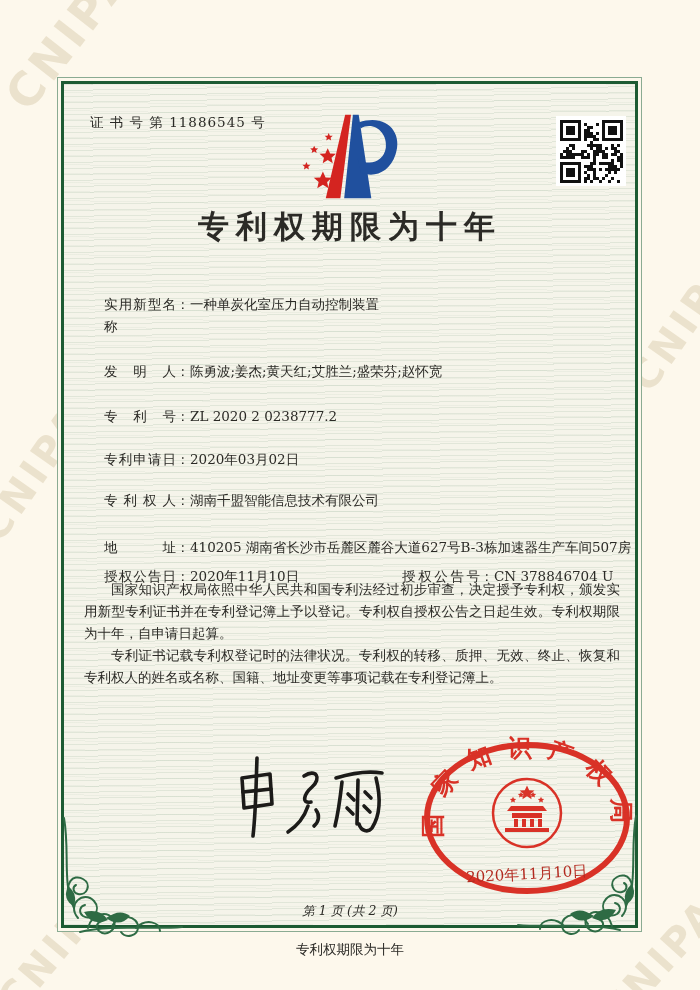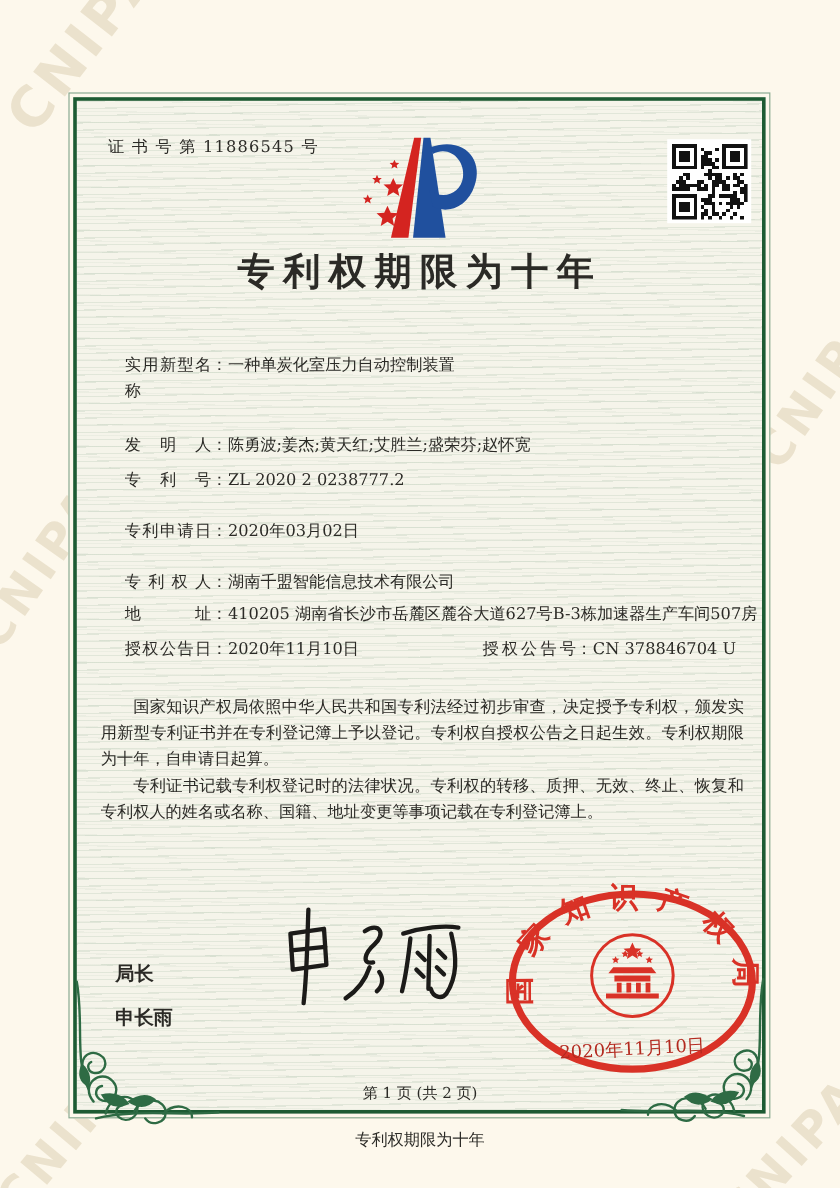--- a/index.html
+++ b/index.html
@@ -29,37 +29,37 @@
     display:flex;align-items:center;justify-content:center;z-index:3;}
   #title{position:absolute;left:0;top:206px;width:700px;text-align:center;font-size:31px;
     font-weight:bold;letter-spacing:7px;z-index:3;}
 
   
   #fields{position:absolute;left:104px;top:293px;width:534px;font-size:13.5px;line-height:22px;z-index:3;}
   .frow{display:flex;align-items:flex-start;}
   .flabel{display:inline-block;width:72px;text-align:justify;text-align-last:justify;flex:none;}
   .fcolon{flex:none;width:14px;}
   .fvalue{flex:1;max-width:442px;}
-  .m1{margin-bottom:23px;} .m2{margin-bottom:7px;} .m3{margin-bottom:21px;}
-  .m4{margin-bottom:20px;} .m5{margin-bottom:5px;font-family:Liberation Serif, serif;} .m6{margin-bottom:6px;line-height:23px;}
+  .m1{margin-bottom:23px;} .m2{margin-bottom:23px;} .m3{margin-bottom:21px;}
+  .m4{margin-bottom:20px;} .m5{margin-bottom:24px;font-family:Liberation Serif, serif;} .m6{margin-bottom:6px;line-height:23px;}
   #grant-row{position:relative;display:flex;}
   #grant-right{position:absolute;left:298px;top:0;display:flex;}
   #grant-right .flabel{width:78px;}
 
   
   #paragraphs{position:absolute;left:84px;top:578px;width:536px;font-size:13.5px;line-height:22px;
     text-align:justify;z-index:3;}
   #paragraphs p{margin:0;text-indent:2em;}
 
   
   #signer{position:absolute;left:96px;top:794px;z-index:3;
     font-family:"DejaVu Sans","Liberation Sans",sans-serif;font-size:16px;font-weight:bold;line-height:36px;}
   #signature{position:absolute;left:212px;top:752px;z-index:4;}
   #seal{position:absolute;left:417px;top:733px;z-index:5;opacity:0.95;}
-  #page-indicator{position:absolute;left:0;top:903px;width:700px;text-align:center;font-size:12.5px;z-index:3;}
+  #page-indicator{position:absolute;left:0;top:903px;width:700px;text-align:center;font-size:12.5px;z-index:3;font-style:italic;}
   #continuation-note{position:absolute;left:0;top:941px;width:700px;text-align:center;font-size:13.5px;z-index:3;}
 </style>
 </head>
 <body>
 
 <div id="page">
 
   <div class="wm tan" style="left:-18px;top:8px;font-size:46px;transform:rotate(-52deg);">CNIPA</div>
   <div class="wm tan" style="left:606px;top:300px;font-size:40px;transform:rotate(-55deg);">CNIPA</div>
   <div class="wm tan" style="left:-44px;top:450px;font-size:40px;transform:rotate(-55deg);">CNIPA</div>
@@ -172,24 +172,20 @@
           <span>CN 378846704 U</span>
       </div>
     </div>
   </div>
 
   <div id="paragraphs">
     <p>国家知识产权局依照中华人民共和国专利法经过初步审查，决定授予专利权，颁发实用新型专利证书并在专利登记簿上予以登记。专利权自授权公告之日起生效。专利权期限为十年，自申请日起算。</p>
     <p>专利证书记载专利权登记时的法律状况。专利权的转移、质押、无效、终止、恢复和专利权人的姓名或名称、国籍、地址变更等事项记载在专利登记簿上。</p>
   </div>
 
-  <div id="signer">
-    <div>局长</div>
-    <div>申长雨</div>
-  </div>
 
   <svg id="signature" width="180" height="108" viewBox="0 0 180 108">
     <g stroke="#1c1b19" stroke-width="3.6" fill="none" stroke-linecap="round" stroke-linejoin="round">
       <path d="M30,26 L58,22 L60,52 L32,56 Z"></path>
       <path d="M45,6 C44,32 44,58 41,84"></path>
       <path d="M31,40 L59,37"></path>
       <path d="M92,24 C104,16 110,26 100,35 C92,42 89,52 99,50"></path>
       <path d="M96,54 C92,66 85,74 76,80"></path>
       <path d="M104,58 C108,63 107,70 102,74"></path>
       <path d="M124,26 C140,21 158,19 170,21"></path>

